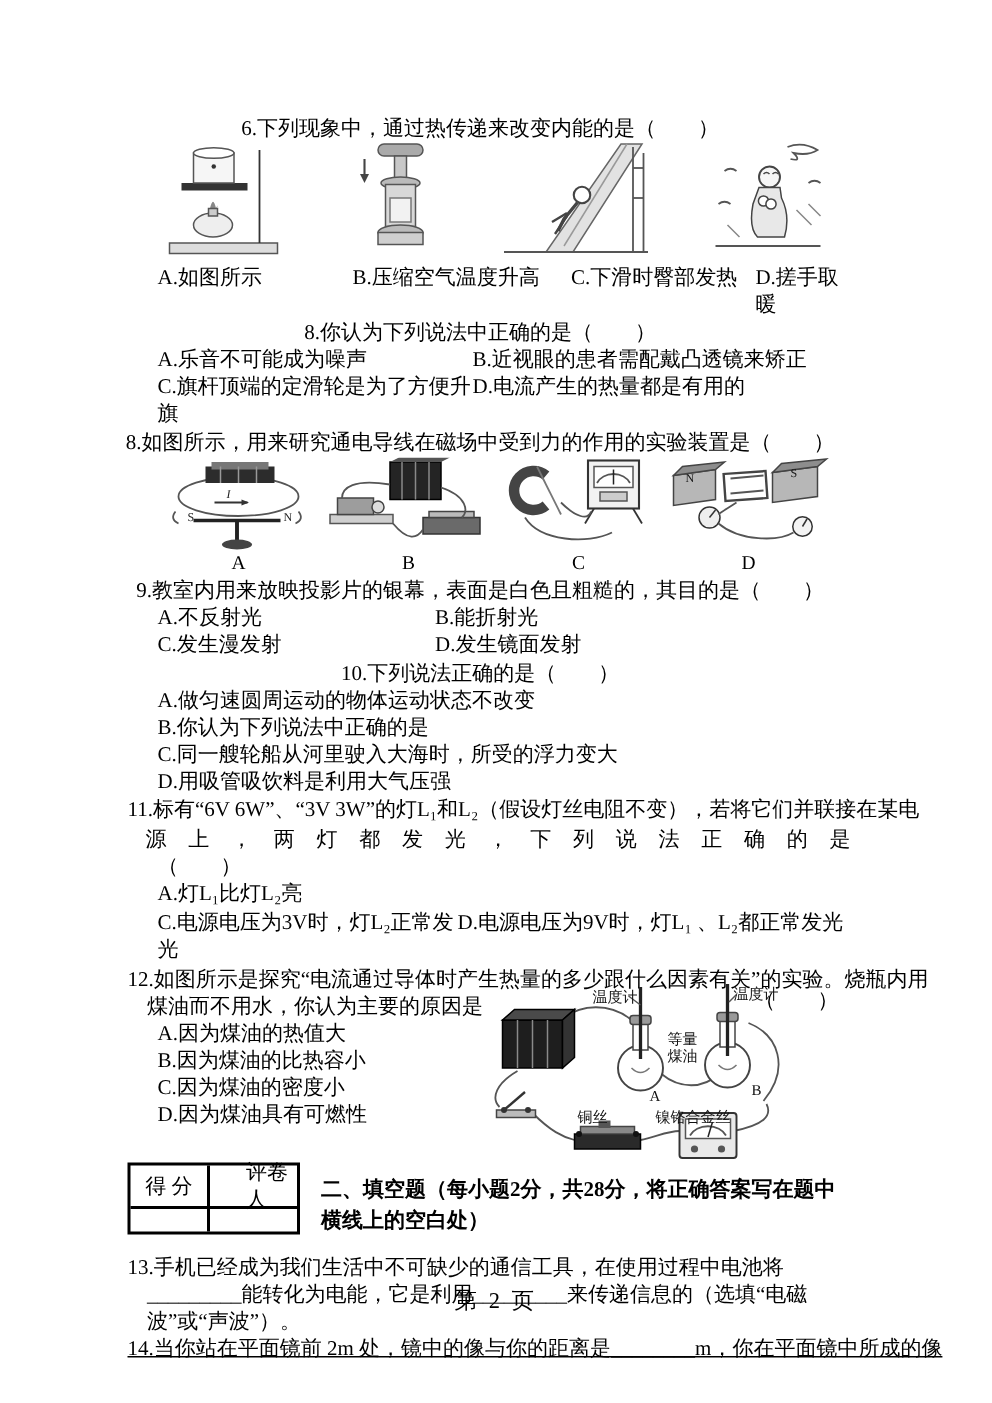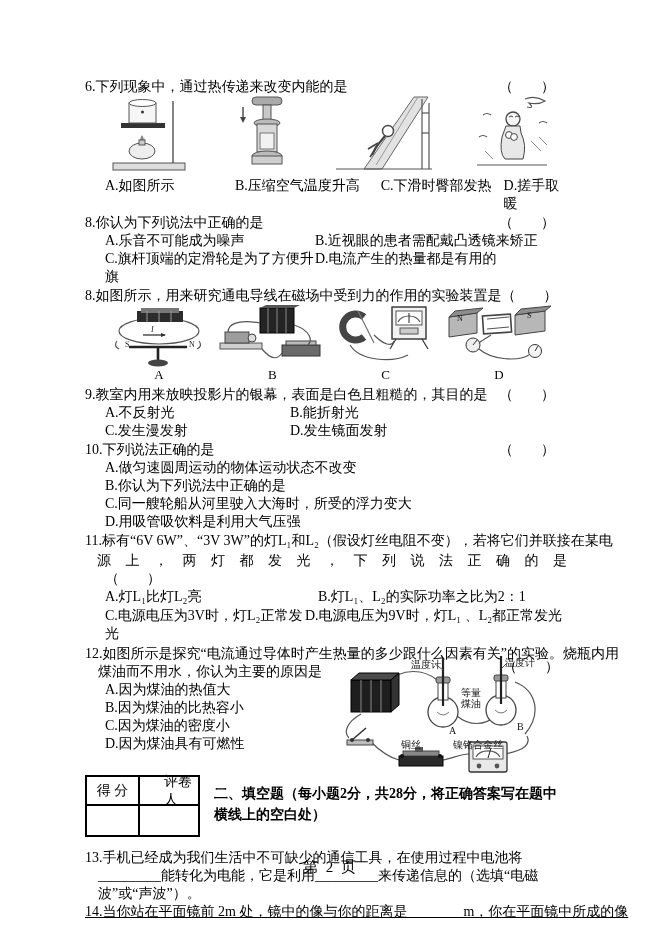--- a/index.html
+++ b/index.html
@@ -3,39 +3,39 @@
 <meta charset="utf-8">
 <style>
   * { margin:0; padding:0; box-sizing:border-box; }
   html,body { background:#fff; }
   .page {
     position:relative; width:661px; height:935px; background:#ffffff;
     font-family:"Liberation Serif","DejaVu Serif",serif;
     color:#000; font-size:14px; overflow:hidden;
   }
   .content { position:absolute; left:85px; top:76px; width:482px; }
-  .qline { display:flex; justify-content:space-between; line-height:18px; margin-top:2px; }
+  .qline { display:flex; justify-content:center; line-height:18px; margin-top:2px; }
   .qline .stem { white-space:nowrap; }
   .bracket { white-space:pre; margin-right:12px; }
   .opt-pair { display:flex; line-height:18px; padding-left:20px; }
   .opt-pair .c1 { width:210px; flex:none; }
   .opt-pair.q9 .c1 { width:185px; }
   .opt-pair.q11 .c1 { width:213px; }
   .opt-single { line-height:18px; padding-left:20px; white-space:nowrap; }
   .fig-row { display:flex; justify-content:space-between; align-items:flex-end; padding:0 12px 0 18px; }
   .fig-row.q6 { height:80px; margin-top:1px; }
   .fig-cell { display:flex; flex-direction:column; align-items:center; }
   .fig-caption { line-height:16px; font-size:13px; }
   .justify-spread { text-align:justify; text-align-last:justify; line-height:18px; padding-left:12px; margin-top:2px; }
   .bracket-line { line-height:18px; padding-left:20px; white-space:pre; }
   .q12-block { position:relative; margin-top:2px; }
-  .q12-figure { position:absolute; left:254px; top:5px; }
+  .q12-figure { position:absolute; left:238px; top:5px; }
   .q12-bracket { position:absolute; left:418px; top:13px; white-space:pre; }
   .score-row { display:flex; margin-top:22px; }
-  .score-table { width:115px; height:62px; border:2px solid #000; flex:none;
+  .score-table { width:115px; height:48px; border:2px solid #000; flex:none;
                  display:grid; grid-template-columns:53px 1fr; grid-template-rows:29px 1fr; }
   .score-cell { border-right:2px solid #000; border-bottom:2px solid #000;
                 display:flex; align-items:center; justify-content:center; }
   .score-cell:nth-child(2n) { border-right:none;padding-left:24px; }
   .score-cell:nth-child(3),.score-cell:nth-child(4) { border-bottom:none; }
   .section-heading { font-weight:bold; padding:8px 0 0 14px; line-height:21px; }
   .fill-q { line-height:18px; margin-top:12px; padding-left:13px; text-indent:-13px; }
   .fill-q.one-line { white-space:nowrap; margin-top:0;text-decoration:underline; }
   .footer { position:absolute; left:0; right:0; top:858px; text-align:center; font-size:15px; letter-spacing:2px; }
   svg text { font-family:"Liberation Serif","DejaVu Serif",serif; }
@@ -236,21 +236,20 @@
       <div class="opt-single">C.同一艘轮船从河里驶入大海时，所受的浮力变大</div>
       <div class="opt-single">D.用吸管吸饮料是利用大气压强</div>
     </div>
 
     <div>
       <div style="line-height:18px; margin-top:1px; white-space:nowrap">11.标有“6V 6W”、“3V 3W”的灯L₁和L₂（假设灯丝电阻不变），若将它们并联接在某电</div>
       <div class="justify-spread">源上，两灯都发光，下列说法正确的是</div>
       <div class="bracket-line">（        ）</div>
       <div class="opt-pair q11">
         <span class="c1">A.灯L₁比灯L₂亮</span>
-        <span>B.灯L₁、L₂的实际功率之比为2：1</span>
       </div>
       <div class="opt-pair q11" style="margin-top:1px">
         <span class="c1" style="width:200px">C.电源电压为3V时，灯L₂正常发光</span>
         <span>D.电源电压为9V时，灯L₁ 、L₂都正常发光</span>
       </div>
     </div>
 
     <div class="q12-block">
       <div style="line-height:18px; white-space:nowrap">12.如图所示是探究“电流通过导体时产生热量的多少跟什么因素有关”的实验。烧瓶内用</div>
       <div style="line-height:18px; padding-left:13px">煤油而不用水，你认为主要的原因是</div>

